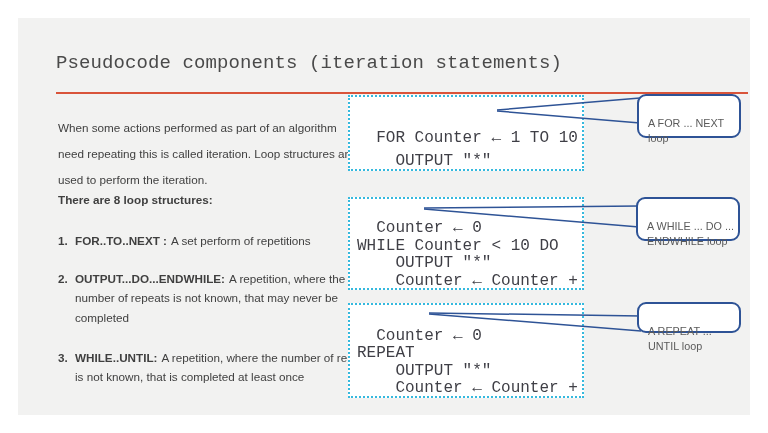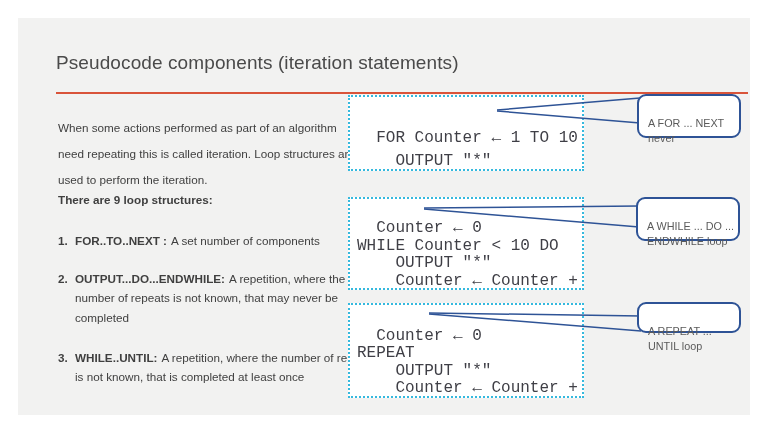--- a/index.html
+++ b/index.html
@@ -6,21 +6,21 @@
   body{
     width:768px;height:433px;position:relative;background:#ffffff;
     font-family:"Liberation Sans",sans-serif;overflow:hidden;
   }
   .slide{
     position:absolute;left:18px;top:18px;width:732px;height:397px;
     background:#f2f2f1;
   }
   .title{
     position:absolute;left:38px;top:34px;width:660px;
-    font-size:19px;font-weight:400;color:#4a4a4a;letter-spacing:0.1px;
+    font-size:19px;font-weight:400;color:#4a4a4a;letter-spacing:0.1px;font-family:Liberation Mono, monospace;
   }
   .divider{
     position:absolute;left:38px;top:74px;width:692px;height:2px;
     background:#d9543a;
   }
   .intro{
     position:absolute;left:40px;top:97px;width:320px;
     font-size:11.7px;line-height:26px;color:#3f3f3f;white-space:pre-line;
   }
   .list-header{
@@ -64,25 +64,25 @@
 
 <div class="slide">
 
   <div class="title">Pseudocode components (iteration statements)</div>
   <div class="divider"></div>
 
   <div class="intro">When some actions performed as part of an algorithm
 need repeating this is called iteration. Loop structures are
 used to perform the iteration.</div>
 
-  <div class="list-header">There are 9 loop structures:</div>
+  <div class="list-header">There are 8 loop structures:</div>
 
   <div class="loop-item item-1">
     <span class="num">1.</span>
-    <span><span class="kw">FOR..TO..NEXT :</span><span>A set number of components</span></span>
+    <span><span class="kw">FOR..TO..NEXT :</span><span>A set perform of repetitions</span></span>
   </div>
 
   <div class="loop-item item-2">
     <span class="num">2.</span>
     <span><span class="kw">OUTPUT...DO...ENDWHILE:</span><span>A repetition, where the number of repeats is not known, that may never be completed</span></span>
   </div>
 
   <div class="loop-item item-3">
     <span class="num">3.</span>
     <span><span class="kw">WHILE..UNTIL:</span><span>A repetition, where the number of repeats is not known, that is completed at least once</span></span>
@@ -116,21 +116,21 @@
     <path d="M497,111 L640,123"></path>
     <path d="M424,208 L639,206"></path>
     <path d="M424,209 L639,227"></path>
     <path d="M429,313 L641,316"></path>
     <path d="M429,314 L641,331"></path>
   </g>
 </svg>
 
 <div class="callout callout-1">
   <span>A FOR ... NEXT
-never</span>
+loop</span>
 </div>
 <div class="callout callout-2">
   <span>A WHILE ... DO ...
 ENDWHILE loop</span>
 </div>
 <div class="callout callout-3">
   <span>A REPEAT ...
 UNTIL loop</span>
 </div>
 

